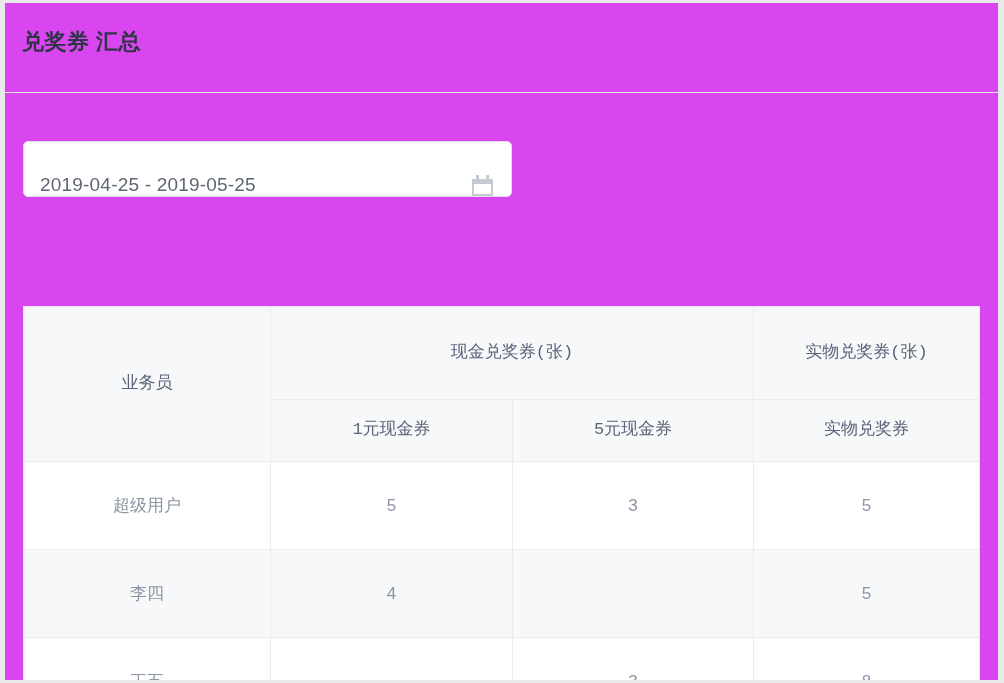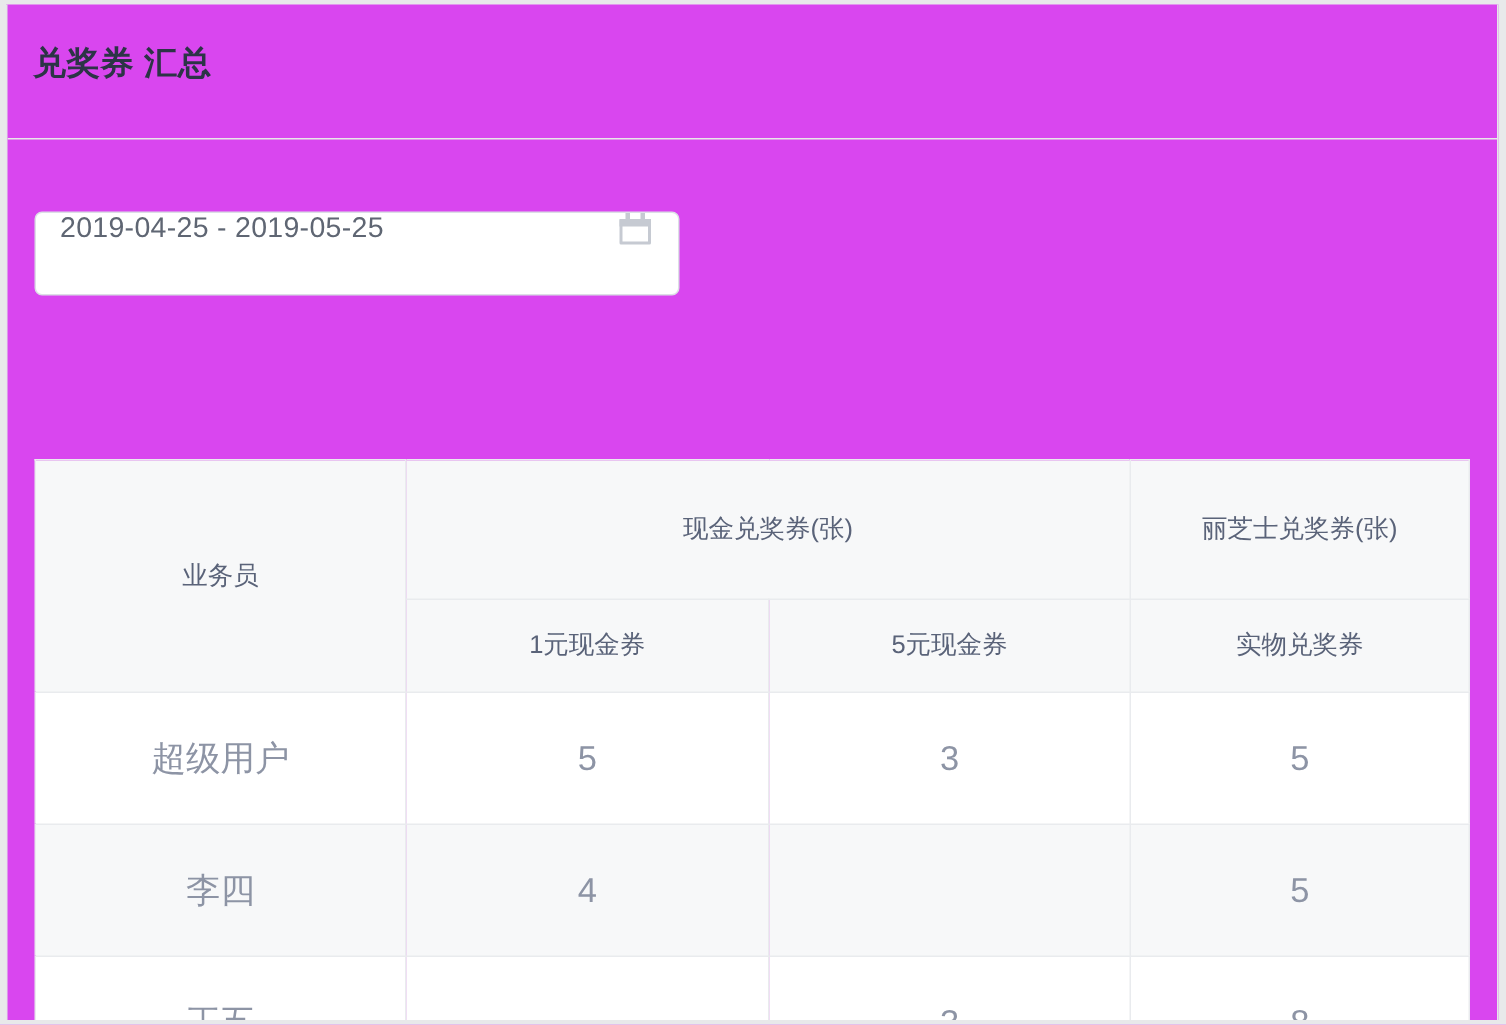--- a/index.html
+++ b/index.html
@@ -52,28 +52,28 @@
   .card-body {
     position: relative;
     padding: 0;
   }
 
   
   .daterange {
     position: absolute;
     left: 18px;
     top: 48px;
-    width: 430px;
+    width: 489px;
     height: 56px;
     border: 1px solid #dcdfe6;
     border-radius: 5px;
     box-sizing: border-box;
     background: #ffffff;
     display: flex;
-    align-items: flex-start;
+    align-items: flex-end;
     padding: 0 14px 0 16px;
   }
   .daterange-value {
     flex: 1 1 auto;
     font-size: 19px;
     color: #5f6673;
     letter-spacing: 0.2px;
     white-space: nowrap;
     overflow: hidden;
   }
@@ -142,28 +142,29 @@
   table.report th:last-child,
   table.report td:last-child { border-right: none; }
 
   table.report thead th {
     background: #f7f8f9;
     color: #5a6379;
     font-size: 17px;
     font-weight: normal;
     line-height: 1.45;
     padding: 6px 23px;
+    font-family: Liberation Mono, monospace;
   }
   th.th-name   { height: 155px; }
   th.th-group  { height: 84px; }
   th.th-sub    { height: 56px; }
 
   table.report tbody td {
     height: 88px;
-    font-size: 23px;
+    font-size: 17px;
     color: #8d94a5;
     background: #ffffff;
     padding: 4px 8px;
   }
   table.report tbody tr.striped td {
     background: #f7f8f9;
   }
 </style>
 </head>
 <body>
@@ -191,21 +192,21 @@
         <colgroup>
           <col class="c-name">
           <col class="c-one">
           <col class="c-five">
           <col class="c-phys">
         </colgroup>
         <thead>
           <tr>
             <th class="th-name" rowspan="2">业务员</th>
             <th class="th-group" colspan="2">现金兑奖券(张)</th>
-            <th class="th-group">丽芝士兑奖券(张)</th>
+            <th class="th-group">实物兑奖券(张)</th>
           </tr>
           <tr>
             <th class="th-sub">1元现金券</th>
             <th class="th-sub">5元现金券</th>
             <th class="th-sub">实物兑奖券</th>
           </tr>
         </thead>
         <tbody>
           <tr>
             <td>超级用户</td>

